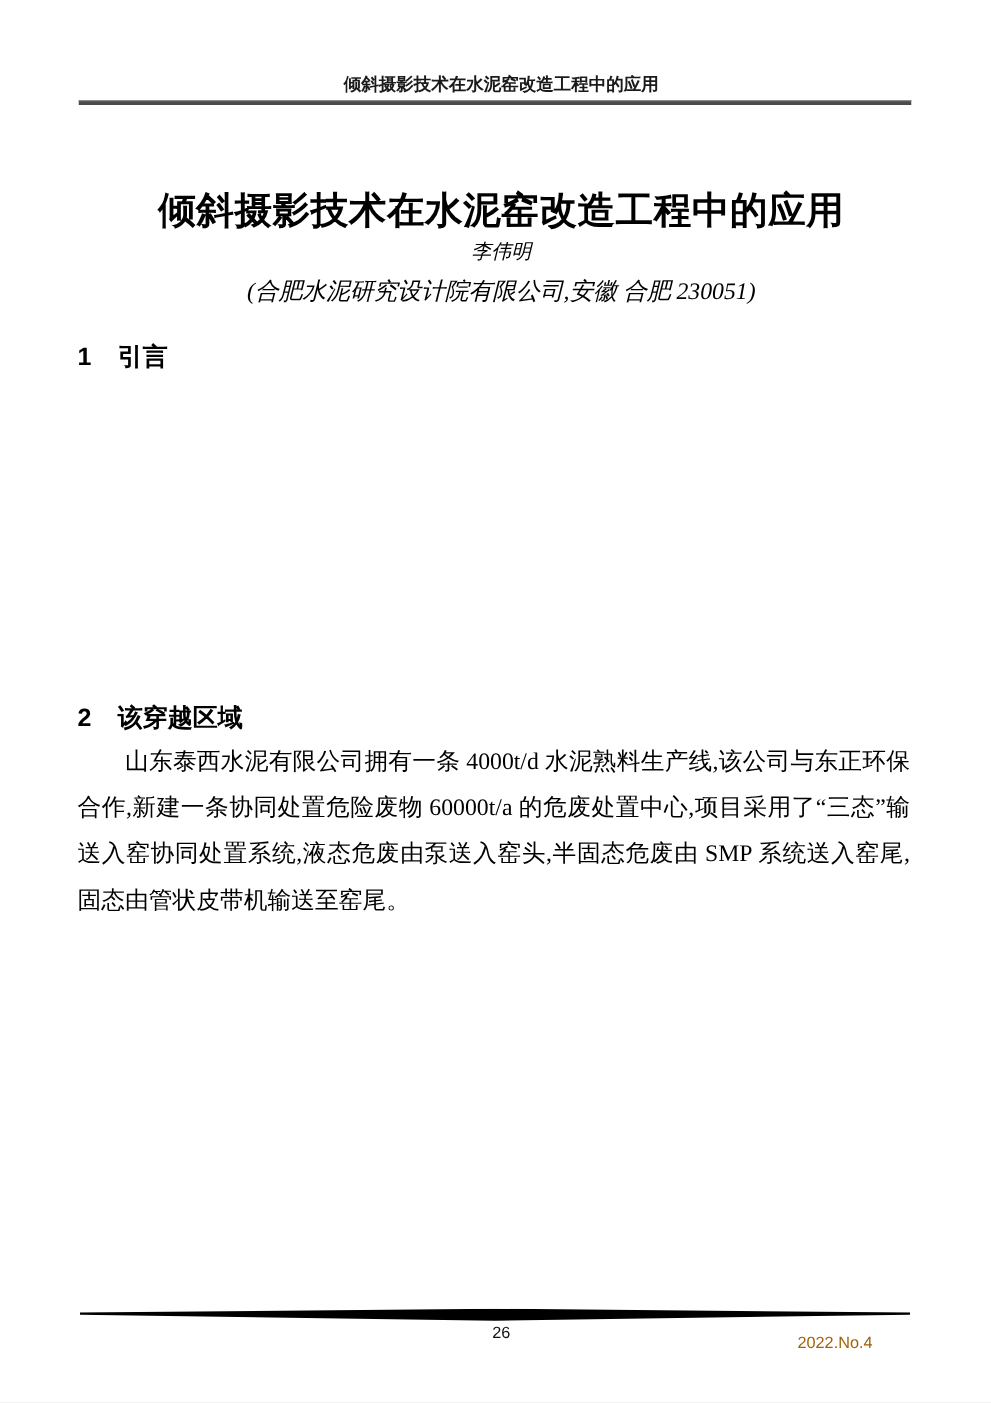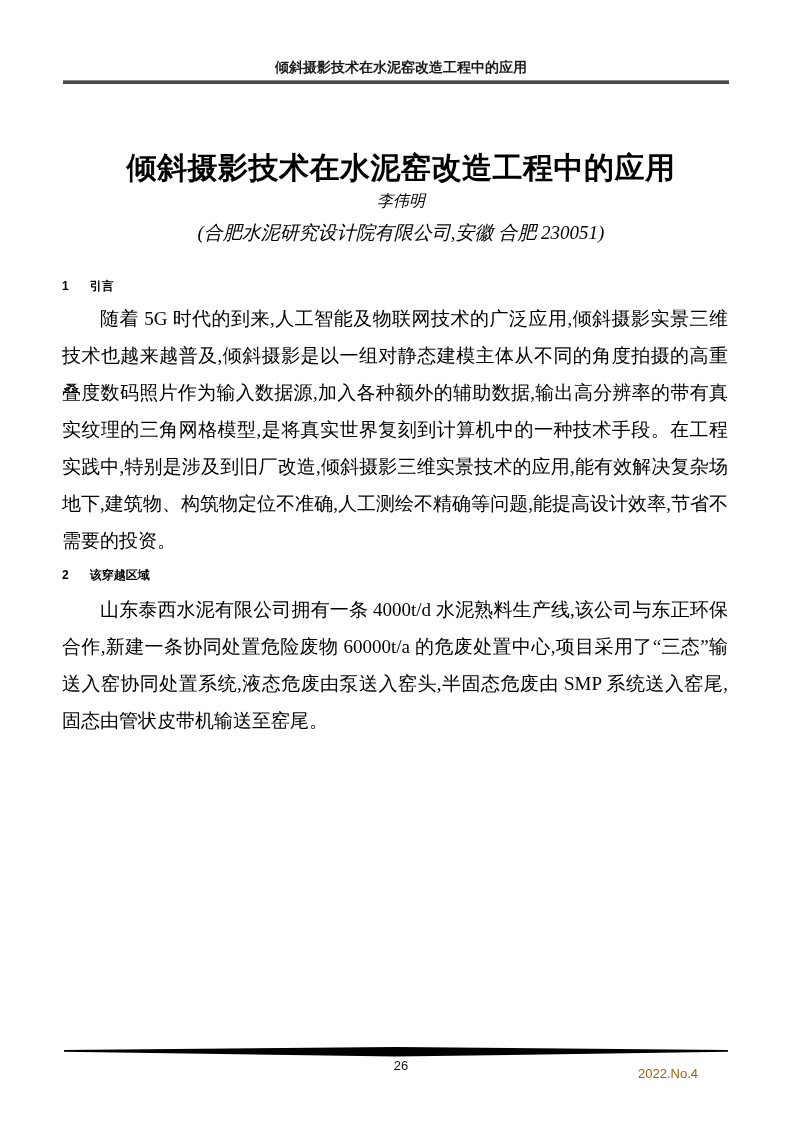--- a/index.html
+++ b/index.html
@@ -66,21 +66,21 @@
     left: 0;
     width: 100%;
     text-align: center;
     font-size: 19px;
     font-style: italic;
     font-family: "Liberation Serif", "DejaVu Serif", serif;
   }
   .section-heading {
     position: absolute;
     left: 62px;
-    font-size: 12px;
+    font-size: 20px;
     font-weight: 700;
     line-height: 28px;
     font-family: "Liberation Sans", "DejaVu Sans", sans-serif;
     color: #000000;
   }
   .section-heading .sec-num {
     display: inline-block;
     margin-right: 21px;
   }
   #heading-1 { top: 272px; }
@@ -139,21 +139,20 @@
   <h1 class="article-title">倾斜摄影技术在水泥窑改造工程中的应用</h1>
 
   <div class="author">李伟明</div>
 
   <div class="affiliation">(合肥水泥研究设计院有限公司,安徽 合肥 230051)</div>
 
   <div class="section-heading" id="heading-1">
     <span class="sec-num">1</span><span>引言</span>
   </div>
 
-  <p class="body-para" id="para-1-1">随着 5G 时代的到来,人工智能及物联网技术的广泛应用,倾斜摄影实景三维技术也越来越普及,倾斜摄影是以一组对静态建模主体从不同的角度拍摄的高重叠度数码照片作为输入数据源,加入各种额外的辅助数据,输出高分辨率的带有真实纹理的三角网格模型,是将真实世界复刻到计算机中的一种技术手段。在工程实践中,特别是涉及到旧厂改造,倾斜摄影三维实景技术的应用,能有效解决复杂场地下,建筑物、构筑物定位不准确,人工测绘不精确等问题,能提高设计效率,节省不需要的投资。</p>
 
   <div class="section-heading" id="heading-2">
     <span class="sec-num">2</span><span>该穿越区域</span>
   </div>
 
   <p class="body-para" id="para-2-1">山东泰西水泥有限公司拥有一条 4000t/d 水泥熟料生产线,该公司与东正环保合作,新建一条协同处置危险废物 60000t/a 的危废处置中心,项目采用了“三态”输送入窑协同处置系统,液态危废由泵送入窑头,半固态危废由 SMP 系统送入窑尾,固态由管状皮带机输送至窑尾。</p>
 
 
   <svg class="footer-divider" viewBox="0 0 664 10" preserveAspectRatio="none">
     <polygon points="0,3 332,0 664,3 664,4.8 332,9.5 0,4.8" fill="#000000"></polygon>

